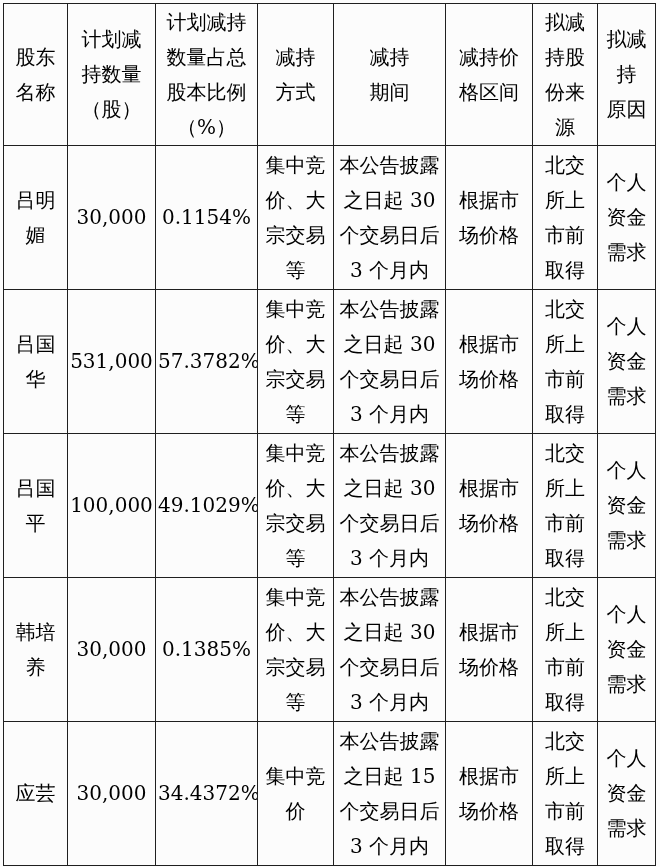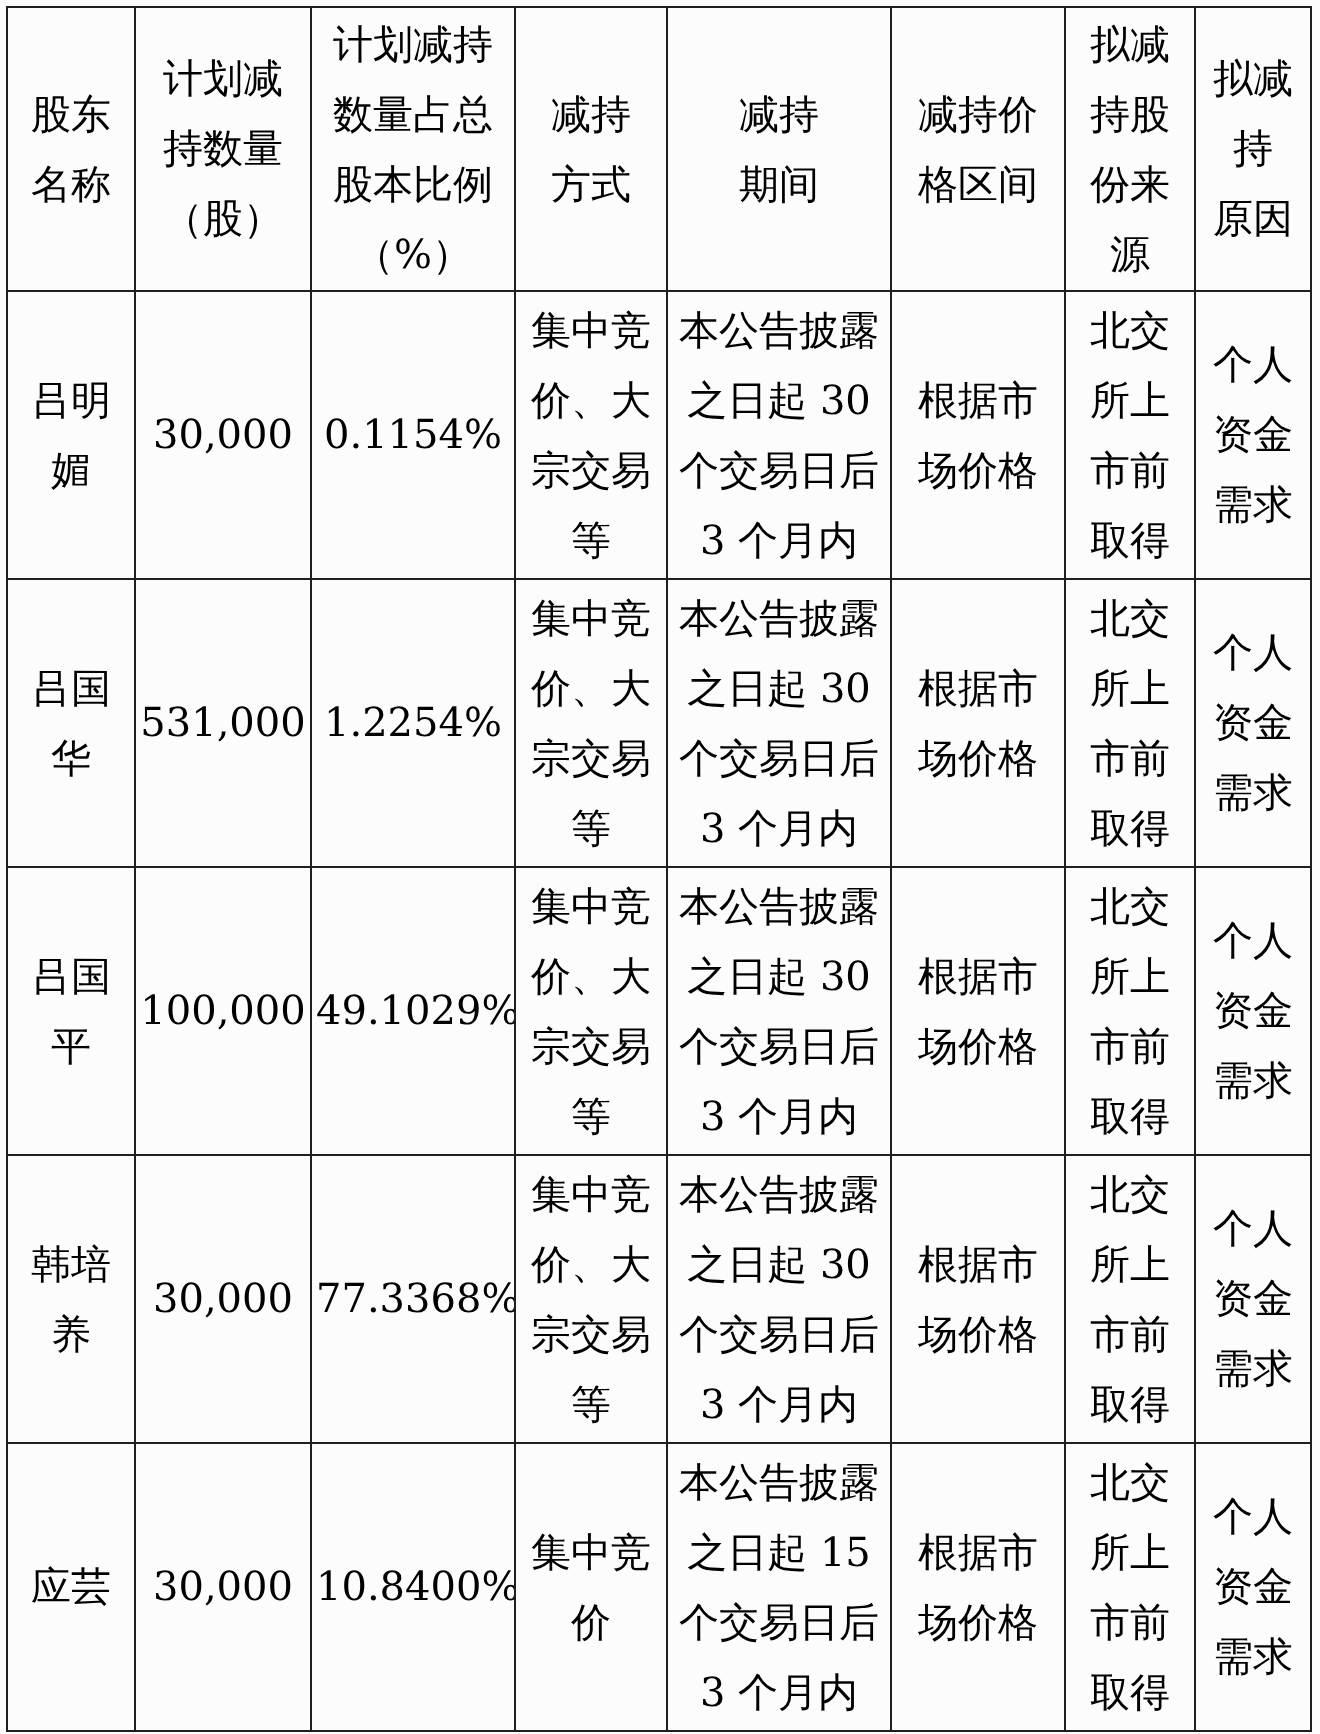--- a/index.html
+++ b/index.html
@@ -101,21 +101,21 @@
 市前
 取得</td>
         <td>个人
 资金
 需求</td>
       </tr>
       <tr class="data-row">
         <td>吕国
 华</td>
         <td>531,000</td>
-        <td>1.2254%</td>
+        <td>57.3782%</td>
         <td>集中竞
 价、大
 宗交易
 等</td>
         <td>本公告披露
 之日起 30
 个交易日后
 3 个月内</td>
         <td>根据市
 场价格</td>
@@ -147,21 +147,21 @@
 市前
 取得</td>
         <td>个人
 资金
 需求</td>
       </tr>
       <tr class="data-row">
         <td>韩培
 养</td>
         <td>30,000</td>
-        <td>77.3368%</td>
+        <td>0.1385%</td>
         <td>集中竞
 价、大
 宗交易
 等</td>
         <td>本公告披露
 之日起 30
 个交易日后
 3 个月内</td>
         <td>根据市
 场价格</td>
@@ -169,21 +169,21 @@
 所上
 市前
 取得</td>
         <td>个人
 资金
 需求</td>
       </tr>
       <tr class="data-row">
         <td>应芸</td>
         <td>30,000</td>
-        <td>10.8400%</td>
+        <td>34.4372%</td>
         <td>集中竞
 价</td>
         <td>本公告披露
 之日起 15
 个交易日后
 3 个月内</td>
         <td>根据市
 场价格</td>
         <td>北交
 所上

